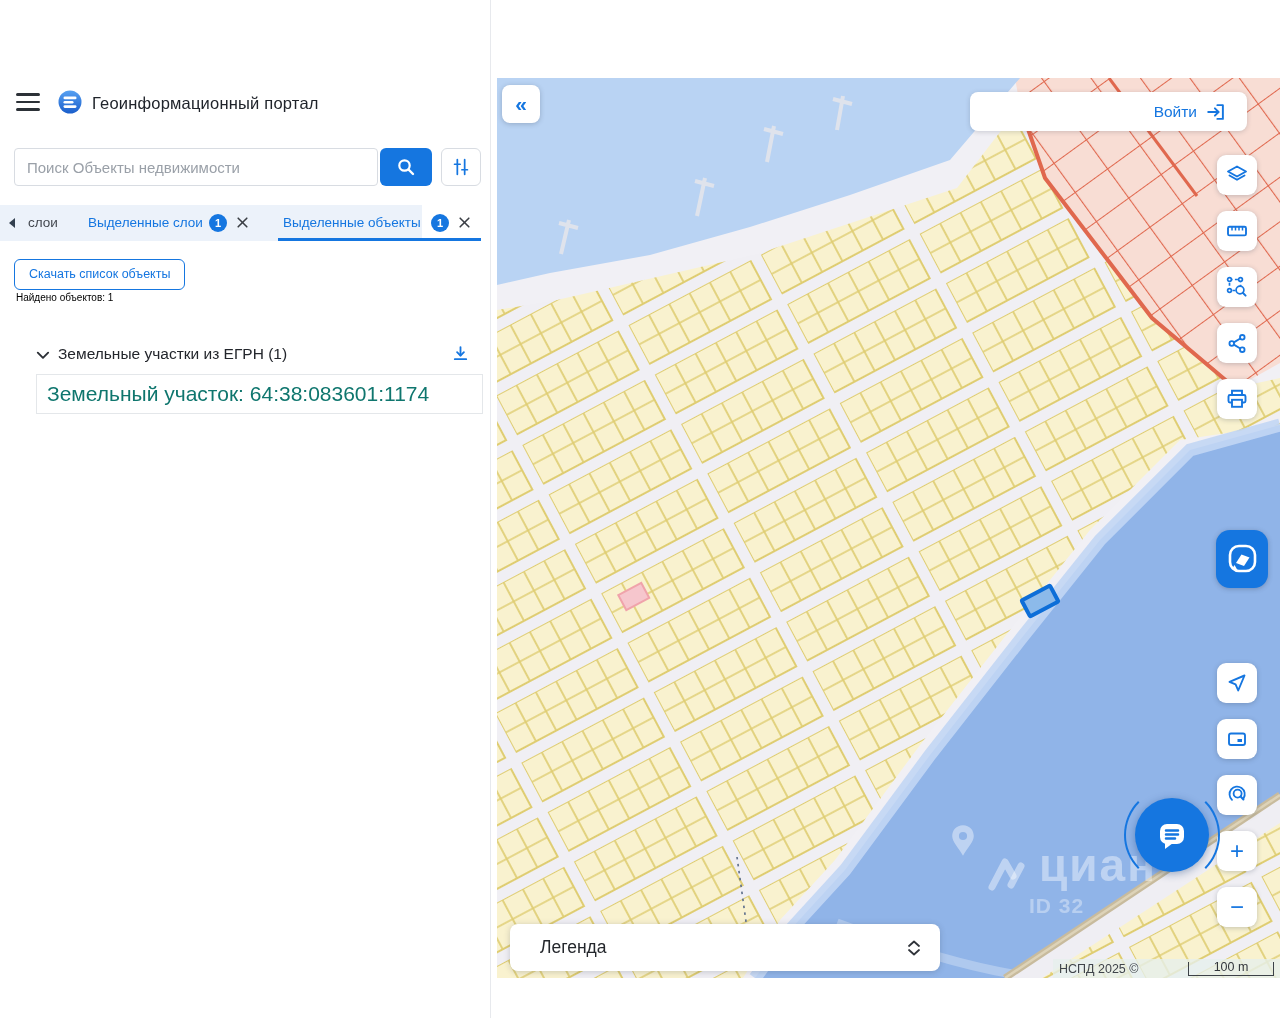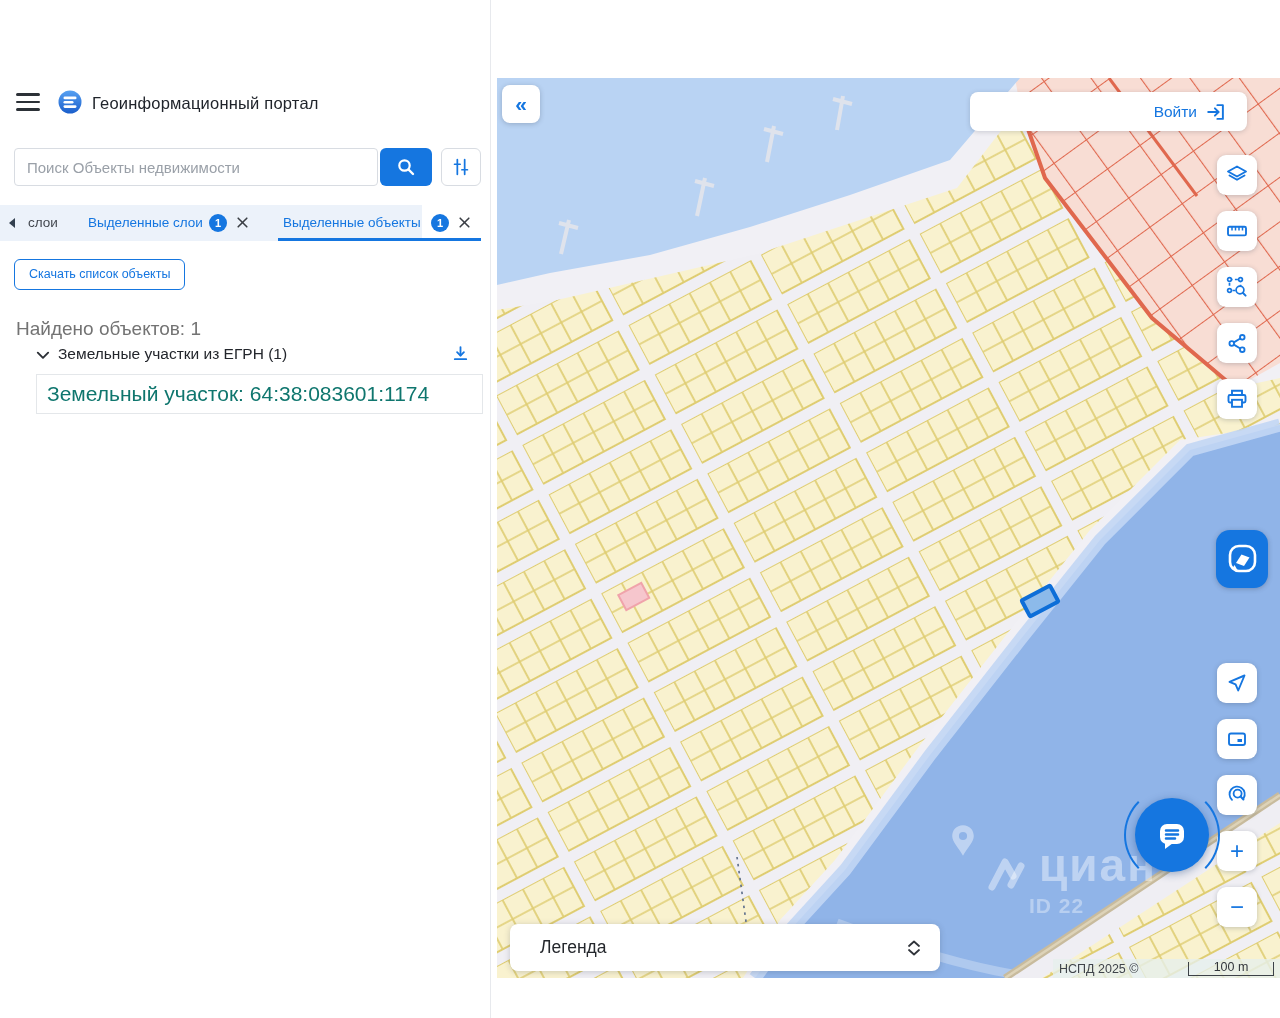--- a/index.html
+++ b/index.html
@@ -16,21 +16,21 @@
   .search-input::placeholder{color:#9aa0a8;}
   .search-btn{left:380px;top:148px;width:52px;height:38px;background:#1576e0;border:none;border-radius:6px;cursor:pointer;display:flex;align-items:center;justify-content:center;}
   .filter-btn{left:441px;top:148px;width:40px;height:38px;background:#fff;border:1px solid #d8dce2;border-radius:6px;cursor:pointer;display:flex;align-items:center;justify-content:center;}
   .tabbar{left:0;top:205px;width:422px;height:36px;background:#ecf2fa;}
   .tab-label{font-size:13.5px;white-space:nowrap;}
   .badge{display:inline-block;width:18px;height:18px;border-radius:50%;background:#1576e0;color:#fff;
          font-size:11px;font-weight:bold;line-height:18px;text-align:center;}
   .tab-active-wrap{left:278px;top:0;width:203px;height:33px;border-bottom:3px solid #1576e0;}
   .outline-btn{left:14px;top:259px;height:31px;padding:0 14px;background:#fff;border:1px solid #1576e0;
       border-radius:6px;color:#1576e0;font-size:12.5px;line-height:29px;cursor:pointer;font-family:"Liberation Sans",sans-serif;}
-  .found-text{left:16px;top:318px;font-size:19px;color:#737373;}
+  .found-text{left:16px;top:292px;font-size:10px;color:#000000;}
   .group-title{left:58px;top:345px;font-size:15.5px;color:#23262c;}
   .item-box{left:36px;top:374px;width:445px;height:38px;border:1px solid #e4e7ea;background:#fff;}
   .item-text{padding-left:10px;line-height:37px;font-size:21px;color:#0f766e;white-space:nowrap;}
   
   #map{left:497px;top:78px;width:783px;height:900px;overflow:hidden;background:#f1f0f5;}
   .mbtn{background:#fff;border:none;border-radius:9px;box-shadow:0 1px 5px rgba(40,50,70,.25);
         width:40px;height:40px;display:flex;align-items:center;justify-content:center;cursor:pointer;}
   .collapse-btn{left:5px;top:7px;width:38px;height:38px;border-radius:8px;font-size:21px;color:#1576e0;font-weight:bold;}
   .login-bar{left:473px;top:14px;width:277px;height:39px;background:#fff;border-radius:8px;
         box-shadow:0 1px 5px rgba(40,50,70,.2);display:flex;align-items:center;justify-content:flex-end;padding-right:20px;box-sizing:border-box;cursor:pointer;}
@@ -215,21 +215,21 @@
         </svg>
       </span>
       <span>
         <svg width="42" height="40" viewBox="0 0 42 40" fill="none" stroke="rgba(255,255,255,.42)" stroke-width="7" stroke-linecap="round" stroke-linejoin="round">
           <path d="M5,35 L18,10 L26,24"></path>
             <path d="M24,33 L34,14"></path>
         </svg>
       </span>
       <span class="wm-brand">циан</span>
     </div>
-    <div class="wm-id" style="margin-left:80px;margin-top:2px;">ID 22</div>
+    <div class="wm-id" style="margin-left:80px;margin-top:2px;">ID 32</div>
   </div>
 
   <button class="abs mbtn collapse-btn">«</button>
 
   <div class="abs login-bar">
     <span class="login-label">Войти</span>
     <span>
       <svg width="22" height="22" viewBox="0 0 24 24" fill="none" stroke="#1576e0" stroke-width="2.1" stroke-linecap="round" stroke-linejoin="round">
         <path d="M13.5 4.5 H19.5 V19.5 H13.5"></path>
           <path d="M3.5 12 H14.5"></path>

